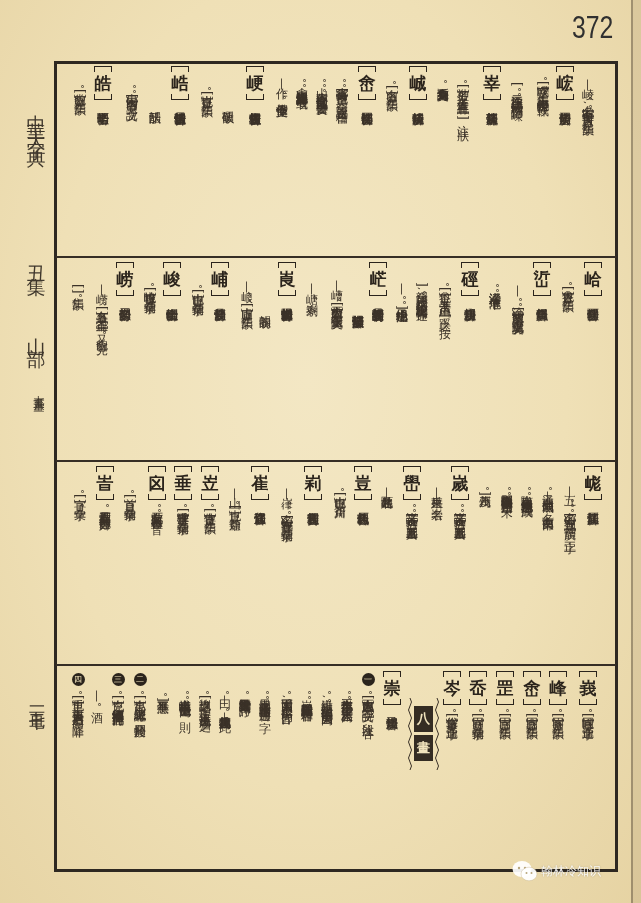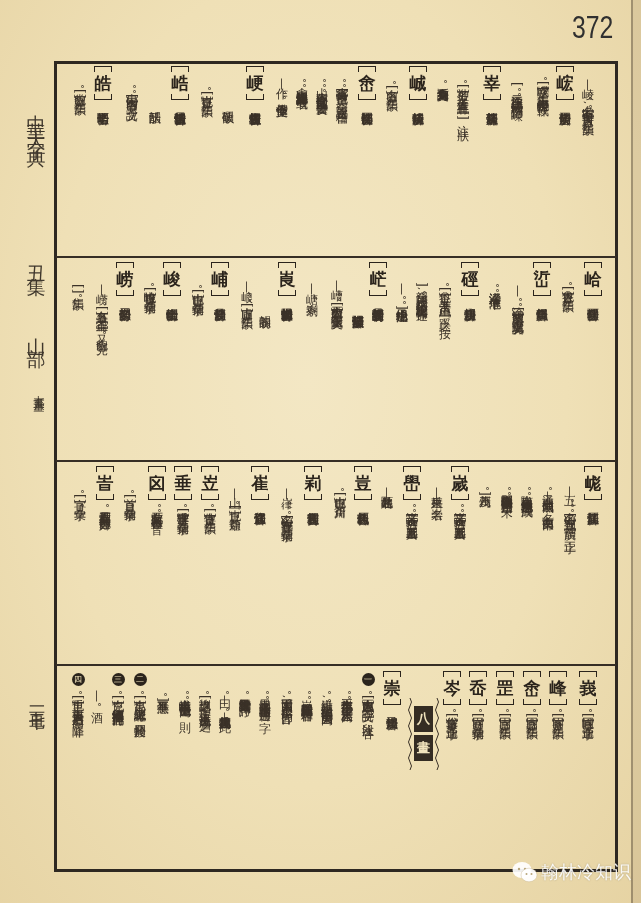--- a/index.html
+++ b/index.html
@@ -35,21 +35,21 @@
   .pn { font-size:0; }
   .pn::after { content:"°"; font-size:10px; }
   .pn.cm::after { content:","; }
   .marker { position:absolute; left:414px; top:706px; width:19px; display:flex; flex-direction:column; gap:3px; }
   .marker span {
     display:block; width:19px; height:26px; background:#342c23; color:#f0e3bd;
     font-size:13px; line-height:26px; text-align:center; font-weight:bold; overflow:hidden;
   }
   .wavy { position:absolute; left:404px; top:698px; }
   .wm { position:absolute; left:511px; top:860px; display:flex; align-items:center; gap:2px; }
-  .wm span { color:rgba(255,255,255,.9); font-family:"DejaVu Sans", sans-serif; font-size:18px; text-shadow:0 0 2px rgba(0,0,0,.25); white-space:nowrap; }
+  .wm span { color:rgba(255,255,255,.9); font-family:"DejaVu Sans", sans-serif; font-size:12px; text-shadow:0 0 2px rgba(0,0,0,.25); white-space:nowrap; }
 </style>
 </head>
 <body>
 
 <div class="edge2"></div>
 <div class="edge"></div>
 
 <div class="pgnum">372</div>
 
 <div class="mt" style="left:27px;top:99px;font-size:19px;letter-spacing:8.5px">中華大字典</div>

